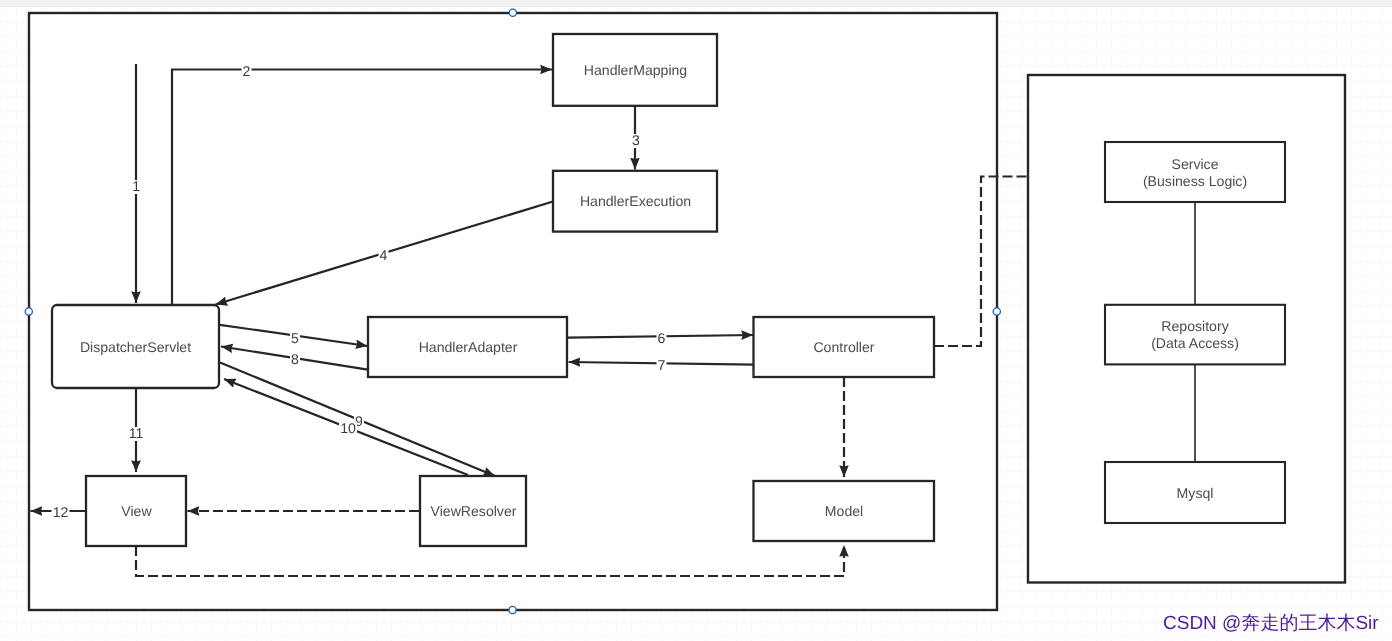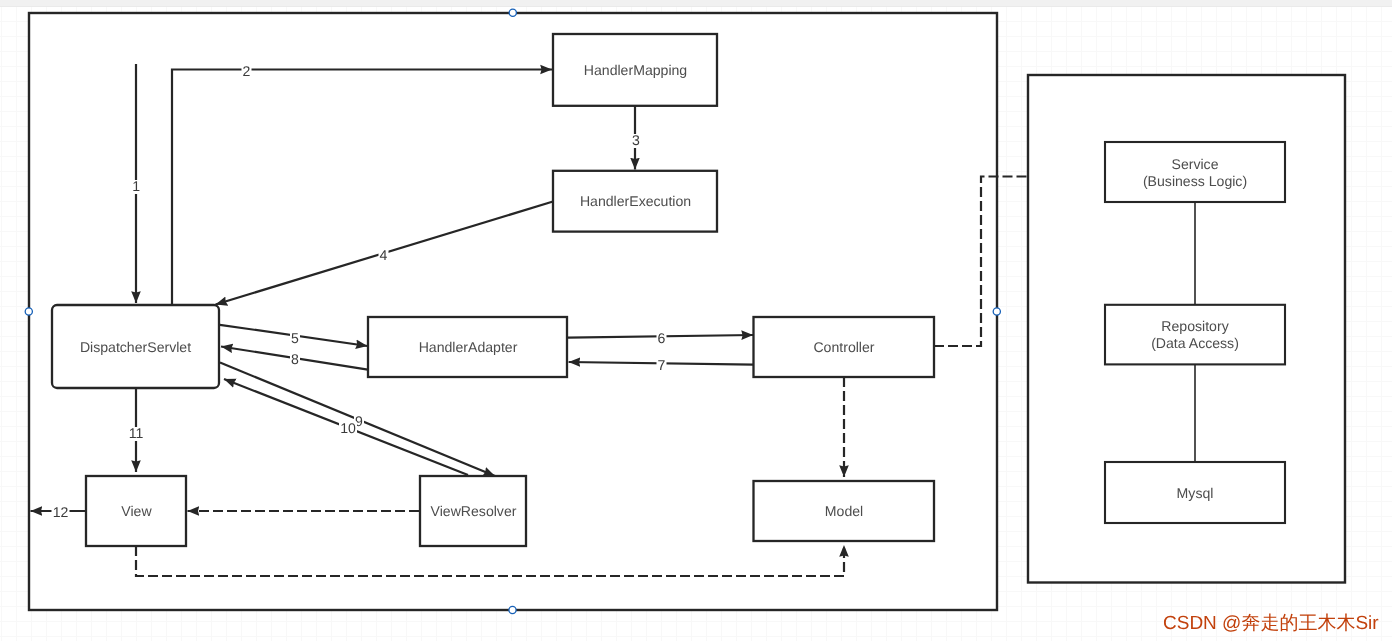--- a/index.html
+++ b/index.html
@@ -18,21 +18,21 @@
     background-position:1px 0px, 0px 6px, 31px 0px, 0px 6px;
   }
   .ruler{position:absolute;left:0;top:0;width:1392px;height:6px;background:#f1f1f1;
      border-bottom:1px solid #eaeaea;}
   svg.layer{position:absolute;left:0;top:0;will-change:transform;}
   .nodeText{fill:#4d4d4d;font-family:"Liberation Sans",sans-serif;font-size:14.1px;
       text-anchor:middle;}
   .edgeNum{fill:#3b3b3b;font-family:"Liberation Sans",sans-serif;font-size:14.1px;
       text-anchor:middle;}
   .labelBg{fill:#ffffff;}
-  .watermark{position:absolute;will-change:transform;left:1163px;top:610px;color:#c2410c;font-size:19px;white-space:nowrap;
+  .watermark{position:absolute;will-change:transform;left:1163px;top:610px;color:#4c1d95;font-size:19px;white-space:nowrap;
       font-family:"Liberation Sans",sans-serif;}
 </style>
 </head>
 <body>
 
 <div id="canvas">
   <div class="grid"></div>
   <div class="ruler"></div>
 
   <svg class="layer" width="1392" height="641">

